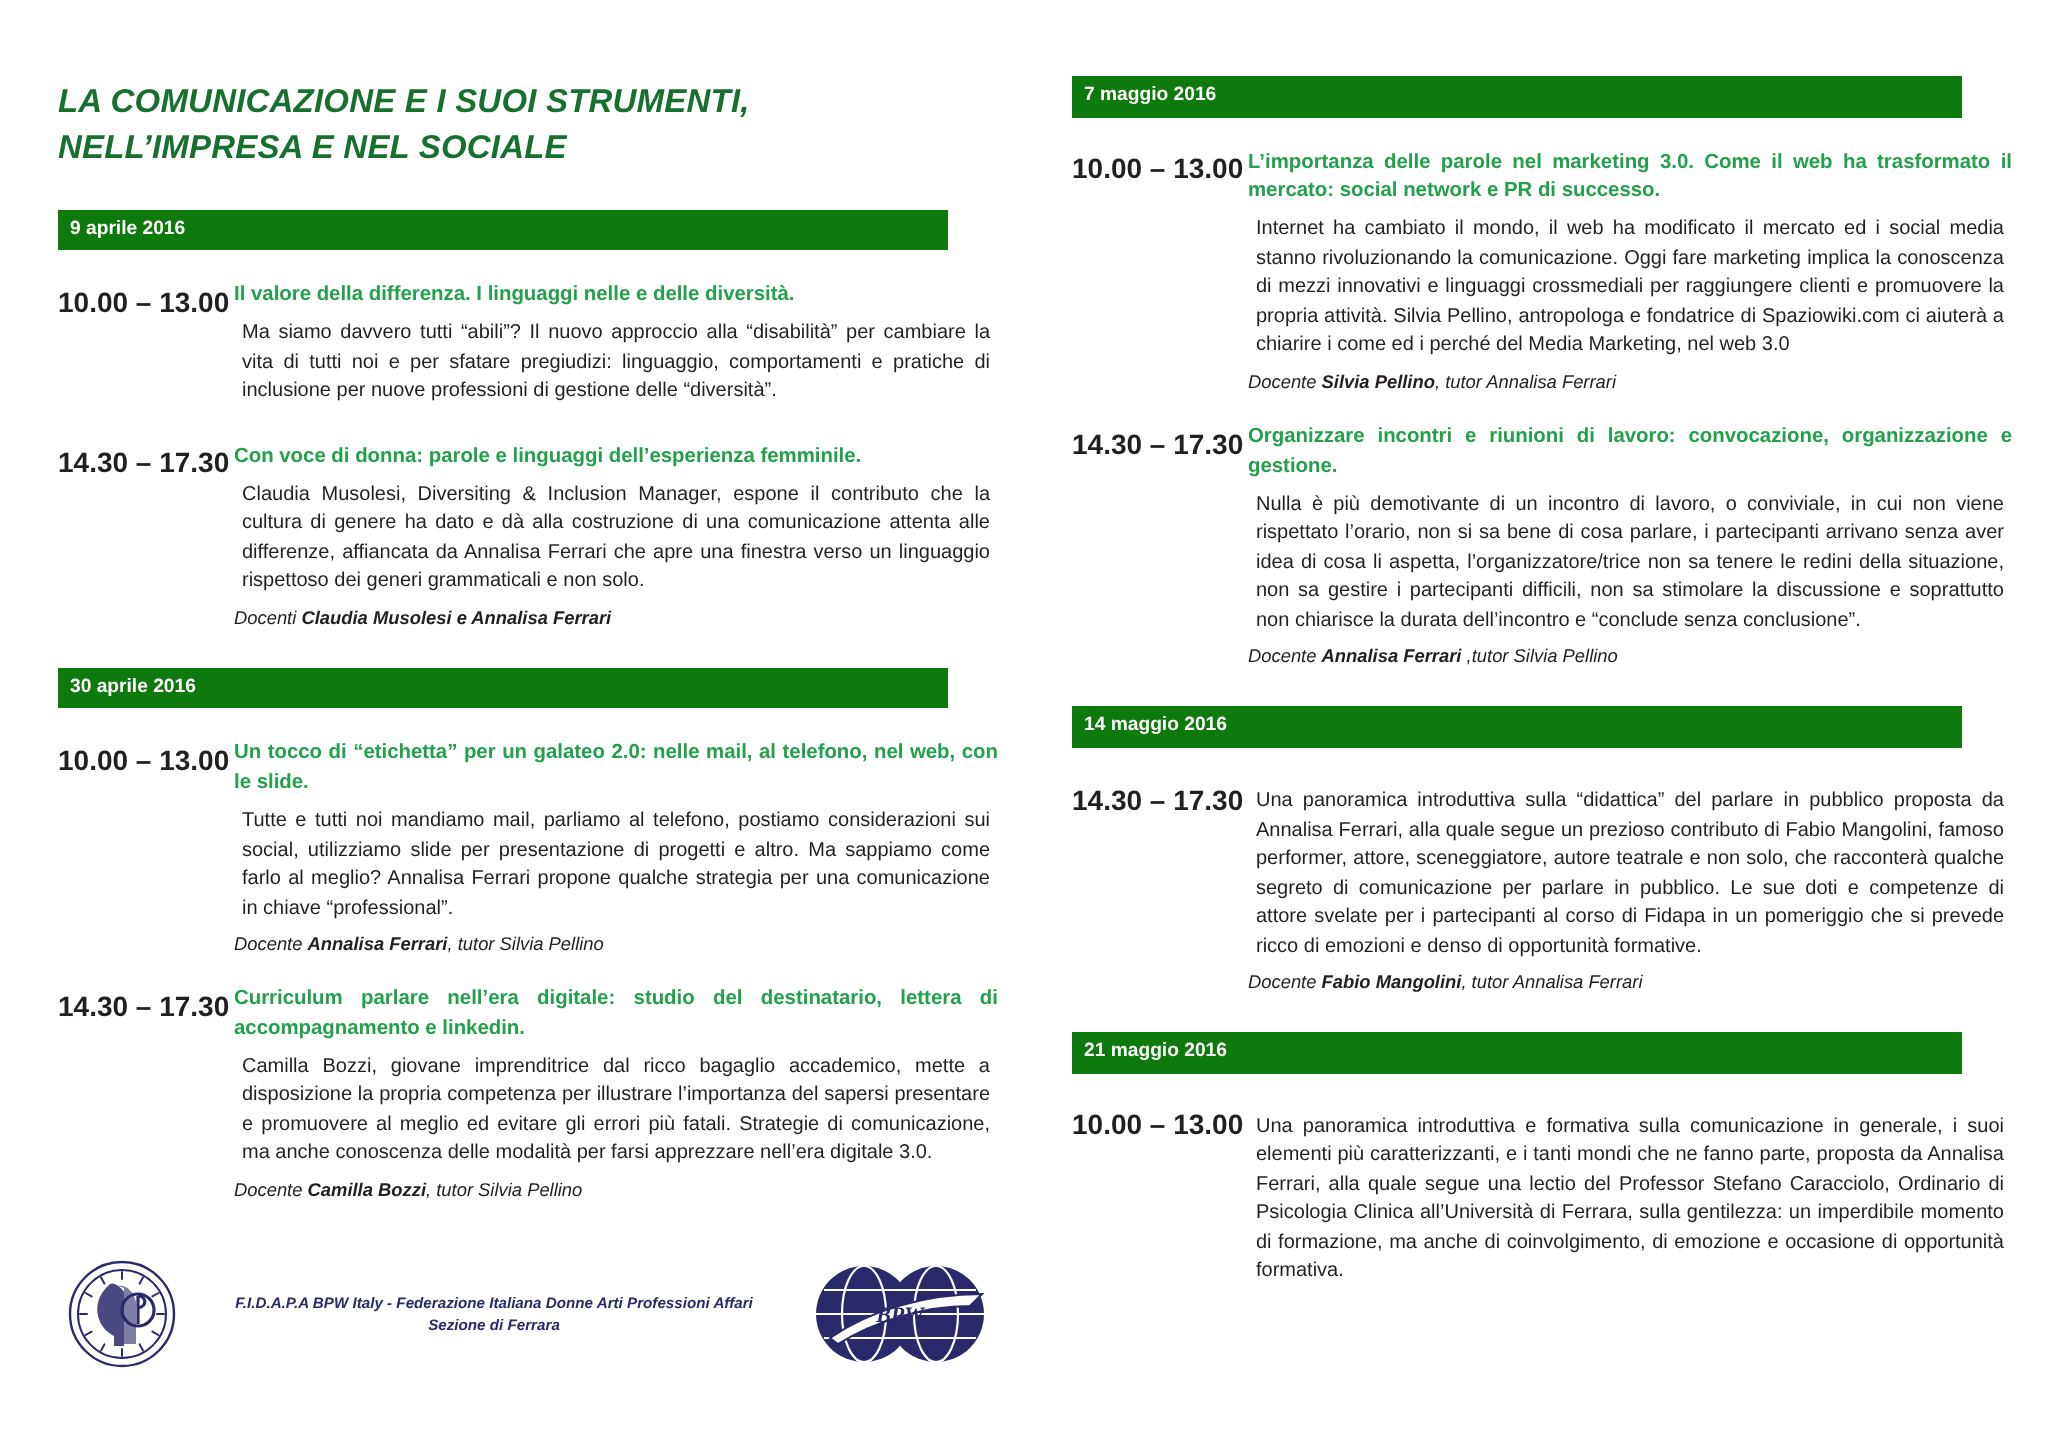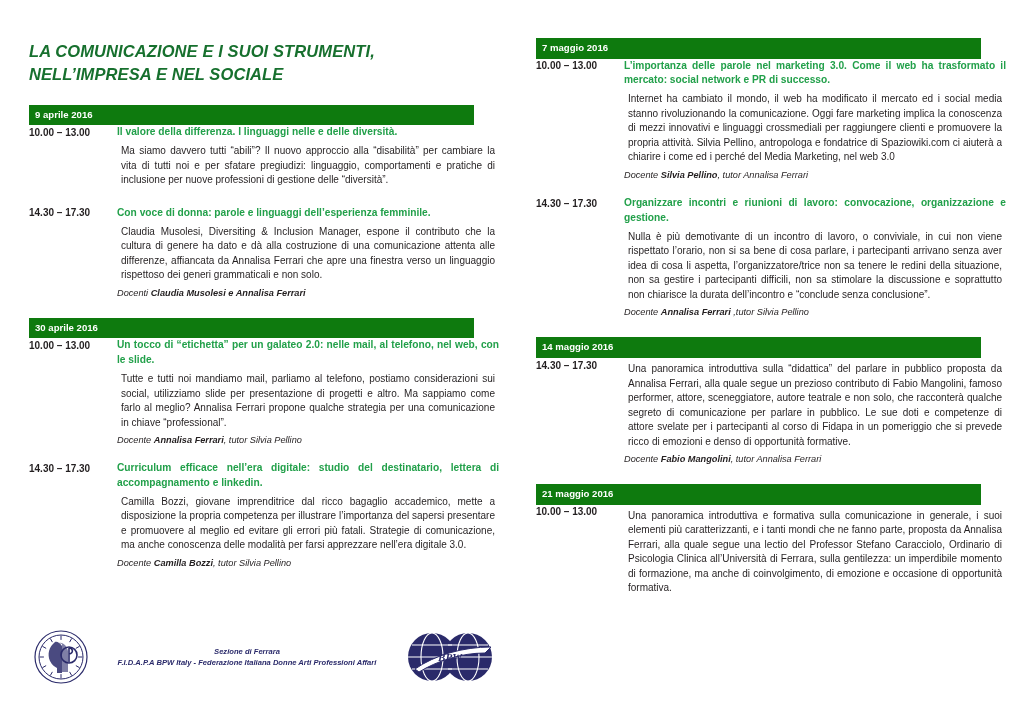--- a/index.html
+++ b/index.html
@@ -43,34 +43,35 @@
 
   
   .date-bar {
     background: #0e7a0e;
     color: #ffffff;
     font-size: 9.6px;
     font-weight: bold;
     line-height: 1;
     padding: 5px 0 6px 6px;
     margin-top: 18px;
+    margin-bottom: 16px;
     width: 439px;
   }
   .col-right .date-bar { width: 439px; }
   .col-left  .date-bar { width: 439px; }
 
   
   .session {
     display: flex;
     align-items: flex-start;
     margin-bottom: 14px;
   }
   .session-time {
     flex: 0 0 88px;
-    font-size: 10px;
+    font-size: 14px;
     font-weight: bold;
     color: #231f20;
     line-height: 1.42;
     padding-top: 0.5px;
     white-space: nowrap;
   }
   .session-body {
     flex: 1 1 auto;
     min-width: 0;
   }
@@ -172,21 +173,21 @@
       <div class="session-body">
         <p class="session-title">Un tocco di “etichetta” per un galateo 2.0: nelle mail, al telefono, nel web, con le slide.</p>
         <p class="session-desc">Tutte e tutti noi mandiamo mail, parliamo al telefono, postiamo considerazioni sui social, utilizziamo slide per presentazione di progetti e altro. Ma sappiamo come farlo al meglio? Annalisa Ferrari propone qualche strategia per una comunicazione in chiave “professional”.</p>
         <p class="session-teacher"><span>Docente </span><b>Annalisa Ferrari</b><span>, tutor Silvia Pellino</span></p>
       </div>
     </div>
 
     <div class="session">
       <div class="session-time">14.30 – 17.30</div>
       <div class="session-body">
-        <p class="session-title">Curriculum efficace nell’era digitale: studio del destinatario, lettera di accompagnamento e linkedin.</p>
+        <p class="session-title">Curriculum parlare nell’era digitale: studio del destinatario, lettera di accompagnamento e linkedin.</p>
         <p class="session-desc">Camilla Bozzi, giovane imprenditrice dal ricco bagaglio accademico, mette a disposizione la propria competenza per illustrare l’importanza del sapersi presentare e promuovere al meglio ed evitare gli errori più fatali. Strategie di comunicazione, ma anche conoscenza delle modalità per farsi apprezzare nell’era digitale 3.0.</p>
         <p class="session-teacher"><span>Docente </span><b>Camilla Bozzi</b><span>, tutor Silvia Pellino</span></p>
       </div>
     </div>
 
   </div>
 
   <div class="col col-right">
 
     <div class="date-bar" style="margin-top:38px;">7 maggio 2016</div>
@@ -252,22 +253,22 @@
             <line x1="21.5" y1="10.8" x2="23.2" y2="13.8"></line>
           </g>
           <path d="M26 14 C20 19, 18 26, 21 33 C23 37, 26 39, 28 40 L28 45 L33 45 L33 18 C31 15, 28 13, 26 14 Z" fill="#2a2a6a" opacity="0.85"></path>
           <path d="M30 15 C34 14, 38 18, 39 23 L39 44 L33 44 L33 16 Z" fill="#2a2a6a" opacity="0.6"></path>
           <circle cx="40" cy="27" r="8" fill="none" stroke="#2a2a6a" stroke-width="1.6"></circle>
           <path d="M40 20 L40 34 M40 20 C44 20, 45 25, 40 26" fill="none" stroke="#2a2a6a" stroke-width="1.6"></path>
         </svg>
       </div>
 
       <div class="footer-text">
+        <span>F.I.D.A.P.A   BPW Italy - Federazione Italiana Donne Arti Professioni Affari</span>
         <span>Sezione di Ferrara</span>
-        <span>F.I.D.A.P.A   BPW Italy - Federazione Italiana Donne Arti Professioni Affari</span>
       </div>
 
       <div class="logo-bpw">
         <svg viewBox="0 0 98 52" width="98" height="52" aria-hidden="true">
           <g fill="#2a2a6a">
             <circle cx="31" cy="26" r="24"></circle>
             <circle cx="67" cy="26" r="24"></circle>
           </g>
           <g fill="none" stroke="#ffffff" stroke-width="1.1">
             <ellipse cx="31" cy="26" rx="11" ry="24"></ellipse>

